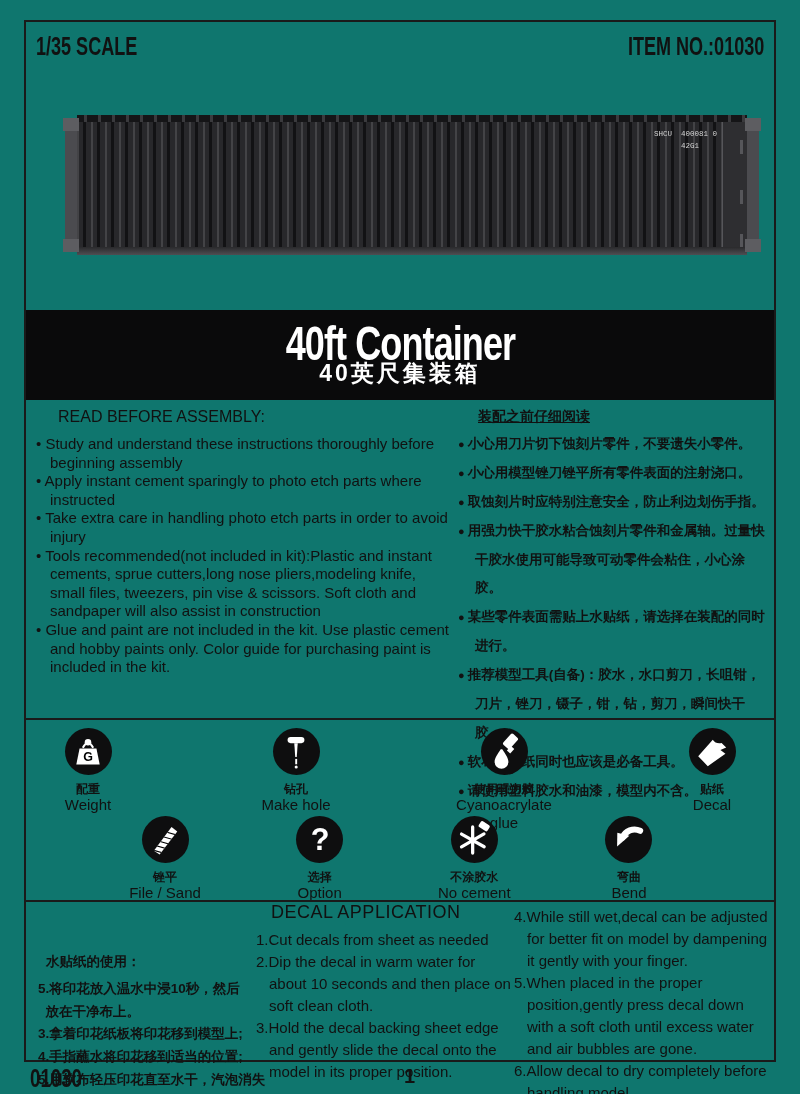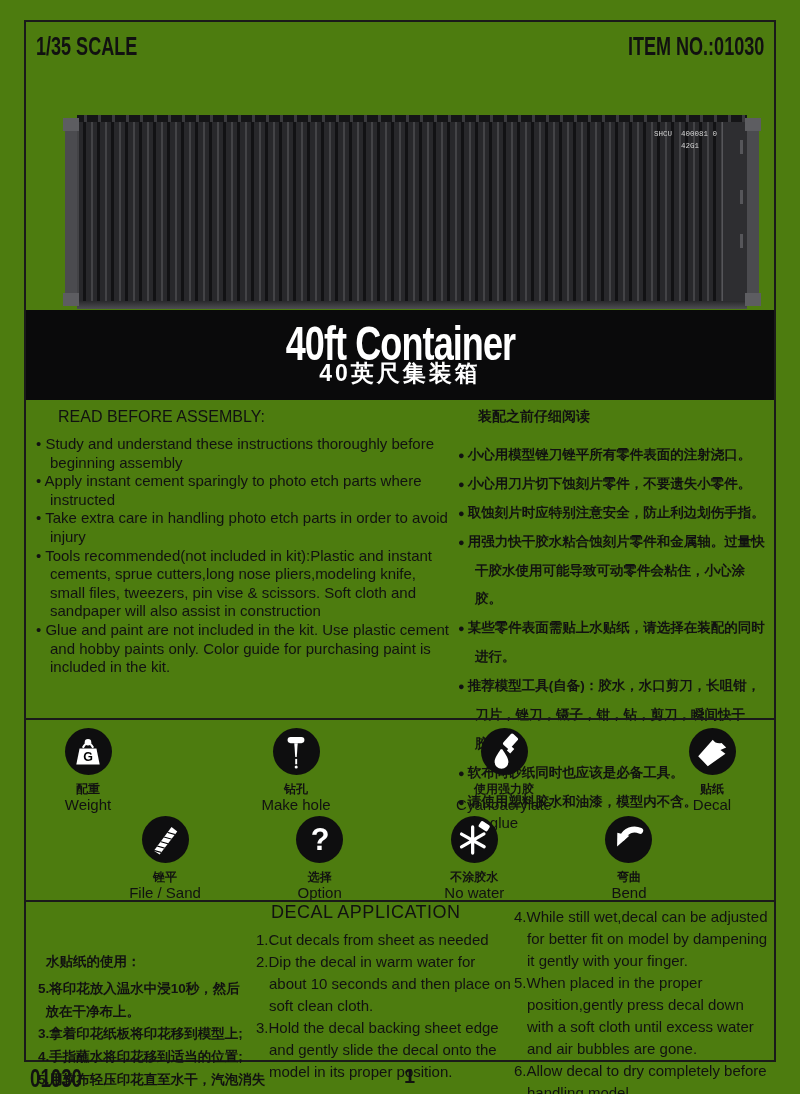--- a/index.html
+++ b/index.html
@@ -1,26 +1,26 @@
 <!DOCTYPE html>
 <html><head>
 <meta charset="utf-8">
 <style>
   html,body{margin:0;padding:0;background:#e8e8e8;}
-  .page{position:relative;width:800px;height:1094px;background:#4d7c0f;margin:0 auto;
+  .page{position:relative;width:800px;height:1094px;background:#0f766e;margin:0 auto;
         font-family:"Liberation Sans","DejaVu Sans",sans-serif;color:#111;overflow:hidden;}
   .frame{position:absolute;left:24px;top:20px;width:752px;height:1042px;border:2px solid #1a1a1a;box-sizing:border-box;}
 
   
   .hdr-scale,.hdr-item{position:absolute;top:9px;font-size:22px;font-weight:bold;letter-spacing:0;}
   .hdr-scale{left:10px;transform:scale(.82,1.18);transform-origin:left top;}
   .hdr-item{right:10px;transform:scale(.82,1.18);transform-origin:right top;}
 
   
-  .cont{position:absolute;left:39px;top:93px;width:694px;height:194px;}
+  .cont{position:absolute;left:39px;top:93px;width:694px;height:140px;}
   .cont-roof{position:absolute;left:12px;right:12px;top:0;height:7px;
              background:repeating-linear-gradient(90deg,#151517 0 7px,#3a3a3d 7px 10px,#151517 10px 14px);}
   .cont-body{position:absolute;left:12px;right:12px;top:7px;bottom:8px;
              background:repeating-linear-gradient(90deg,#434346 0 2px,#28282b 2px 6px,#121214 6px 9px,#28282b 9px 14px);}
   .cont-end{position:absolute;right:0;top:0;bottom:0;width:24px;background:#2e2e31;border-left:1px solid #56565a;}
   .cont-end i{position:absolute;right:4px;width:3px;height:14px;background:#56565a;display:block;}
   .cont-post{position:absolute;top:3px;bottom:3px;width:12px;background:#4b4b4f;z-index:2;}
   .cont-post.l{left:0;} .cont-post.r{right:0;}
   .cont-post b{position:absolute;left:-2px;right:-2px;height:13px;background:#5d5d61;}
   .cont-post b.t{top:0;} .cont-post b.b{bottom:0;}
@@ -35,21 +35,21 @@
                 transform:scale(.9,1.2);transform-origin:center top;}
   .banner-sub{position:absolute;left:0;right:0;bottom:11px;font-size:23px;font-weight:bold;letter-spacing:3px;}
 
   
   .read-en{position:absolute;left:10px;top:386px;width:418px;}
   .read-en-title{font-size:16px;margin:0 0 9px 22px;}
   .blist{list-style:none;margin:0;padding:0;}
   .read-en .blist li{font-size:15px;line-height:1.24;padding-left:14px;text-indent:-14px;}
   .read-en .blist li::before{content:"• ";}
   .read-zh{position:absolute;left:432px;top:386px;width:312px;}
-  .read-zh-title{font-size:14px;font-weight:bold;margin:0 0 15px 20px;}
+  .read-zh-title{font-size:14px;font-weight:bold;margin:0 0 4px 20px;text-decoration:underline;}
   .read-zh .blist li{font-size:13.5px;font-weight:bold;line-height:2.14;padding-left:17px;text-indent:-17px;}
   .read-zh .blist li::before{content:"● ";font-size:11px;}
 
   .divider{position:absolute;left:0;right:0;height:2px;background:#1a1a1a;}
   .div1{top:696px;} .div2{top:878px;}
 
   
   .symrow{position:absolute;left:0;right:0;display:flex;justify-content:space-between;}
   .symrow1{top:706px;padding:0 2px;}
   .symrow2{top:794px;padding:0 85px 0 79px;}
@@ -115,22 +115,22 @@
           <li>Apply instant cement sparingly to photo etch parts where instructed</li>
           <li>Take extra care in handling photo etch parts in order to avoid injury</li>
           <li>Tools recommended(not included in kit):Plastic and instant cements, sprue cutters,long nose pliers,modeling knife, small files, tweezers, pin vise &amp; scissors. Soft cloth and sandpaper will also assist in construction</li>
           <li>Glue and paint are not included in the kit. Use plastic cement and hobby paints only. Color guide for purchasing paint is included in the kit.</li>
         </ul>
     </div>
 
     <div class="read-zh">
       <div class="read-zh-title">装配之前仔细阅读</div>
       <ul class="blist">
+          <li>小心用刀片切下蚀刻片零件，不要遗失小零件。</li>
           <li>小心用模型锉刀锉平所有零件表面的注射浇口。</li>
-          <li>小心用刀片切下蚀刻片零件，不要遗失小零件。</li>
           <li>取蚀刻片时应特别注意安全，防止利边划伤手指。</li>
           <li>用强力快干胶水粘合蚀刻片零件和金属轴。过量快干胶水使用可能导致可动零件会粘住，小心涂胶。</li>
           <li>某些零件表面需贴上水贴纸，请选择在装配的同时进行。</li>
           <li>推荐模型工具(自备)：胶水，水口剪刀，长咀钳，刀片，锉刀，镊子，钳，钻，剪刀，瞬间快干胶。</li>
           <li>软布同砂纸同时也应该是必备工具。</li>
           <li>请使用塑料胶水和油漆，模型内不含。</li>
         </ul>
     </div>
 
     <div class="divider div1"></div>
@@ -184,21 +184,21 @@
               <text x="12" y="17.4" font-size="16" font-weight="bold" text-anchor="middle" fill="#fff" font-family="sans-serif">?</text>
             </svg>
           </span><span class="sym-zh">选择</span><span class="sym-en">Option</span></div>
         <div class="sym"><span class="sym-circle">
             <svg width="46" height="46" viewBox="0 0 24 24">
               <g stroke="#fff" stroke-width="1.7" stroke-linecap="round">
                 <path d="M11.3 5.2 v13.6 M5.5 8.9 l11.8 6.6 M17.2 8.8 l-11.7 6.8"></path>
               </g>
               <rect x="14.6" y="3" width="5.4" height="3.6" rx=".8" transform="rotate(33 17.3 4.8)" fill="#fff"></rect>
             </svg>
-          </span><span class="sym-zh">不涂胶水</span><span class="sym-en">No water</span></div>
+          </span><span class="sym-zh">不涂胶水</span><span class="sym-en">No cement</span></div>
         <div class="sym"><span class="sym-circle">
             <svg width="46" height="46" viewBox="0 0 24 24">
               <path d="M17.8 7.2 A6.8 6.8 0 0 0 8.6 10.8" fill="none" stroke="#fff" stroke-width="3.2" stroke-linecap="round"></path>
               <path d="M12.2 9.8 L5.8 15.4 L5.9 8.2 Z" fill="#fff"></path>
             </svg>
           </span><span class="sym-zh">弯曲</span><span class="sym-en">Bend</span></div>
       </div>
 
     <div class="divider div2"></div>
 

